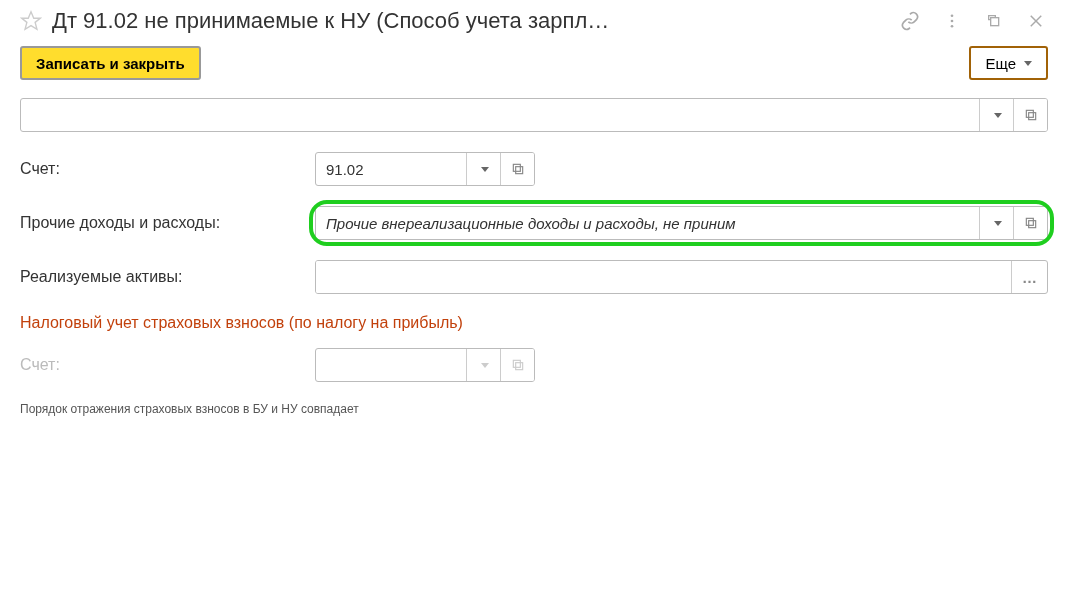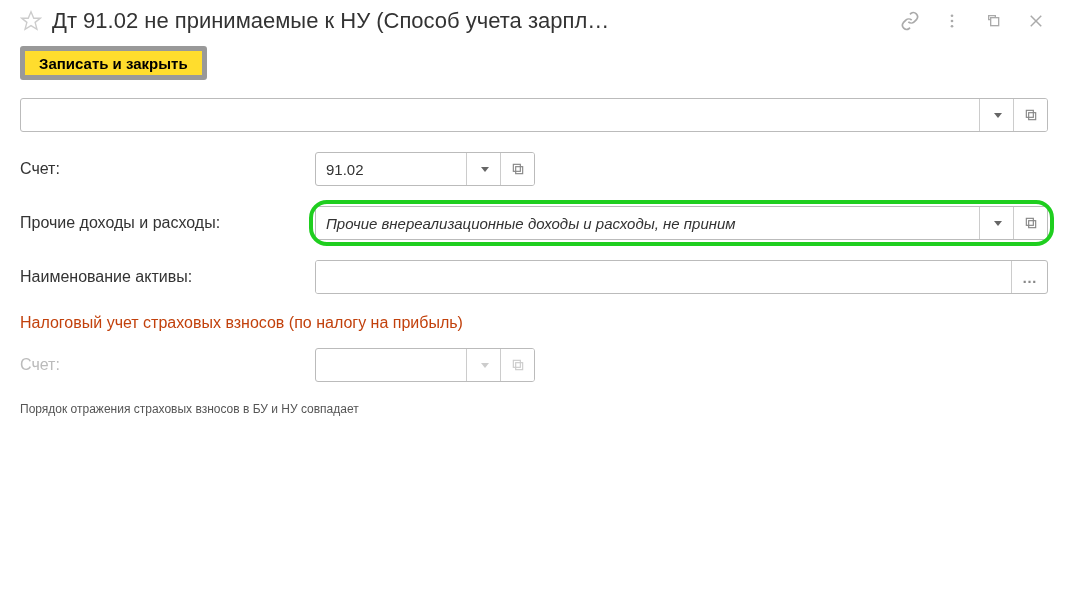--- a/index.html
+++ b/index.html
@@ -48,21 +48,21 @@
   }
   .toolbar {
     display: flex;
     align-items: center;
     gap: 12px;
     margin-bottom: 18px;
   }
   .btn {
     height: 34px;
     padding: 0 14px;
-    border: 5px solid #a16207;
+    border: 2px solid #a16207;
     background: #fff;
     border-radius: 3px;
     font-size: 15px;
     cursor: pointer;
     display: inline-flex;
     align-items: center;
     gap: 6px;
   }
   .btn-primary {
     background: #ffdd2d;
@@ -226,20 +226,24 @@
           <line x1="5" y1="5" x2="19" y2="19"></line>
             <line x1="19" y1="5" x2="5" y2="19"></line>
         </svg>
       </span>
     </div>
   </div>
 
   <div class="toolbar">
     <button class="btn btn-primary">Записать и закрыть</button>
     <div class="toolbar-spacer"></div>
+    <button class="btn">
+      <span>Еще</span>
+      <span class="caret-down"></span>
+    </button>
   </div>
 
 
   <div class="form-row">
     <div class="input-wrap">
       <div class="combo full">
         <div class="combo-input"></div>
         <div class="combo-btn">
             <span class="caret-down"></span>
           </div>
@@ -284,21 +288,21 @@
             <rect x="8" y="8" width="12" height="12"></rect>
               <rect x="4" y="4" width="12" height="12"></rect>
           </svg>
         </div>
       </div>
       <div class="highlight-ring"></div>
     </div>
   </div>
 
   <div class="form-row">
-    <div class="form-label">Наименование активы:</div>
+    <div class="form-label">Реализуемые активы:</div>
     <div class="input-wrap">
       <div class="input-box">
         <input type="text" value="" style="">
         <div class="input-ellipsis-btn">
           <span>…</span>
         </div>
       </div>
     </div>
   </div>
 

